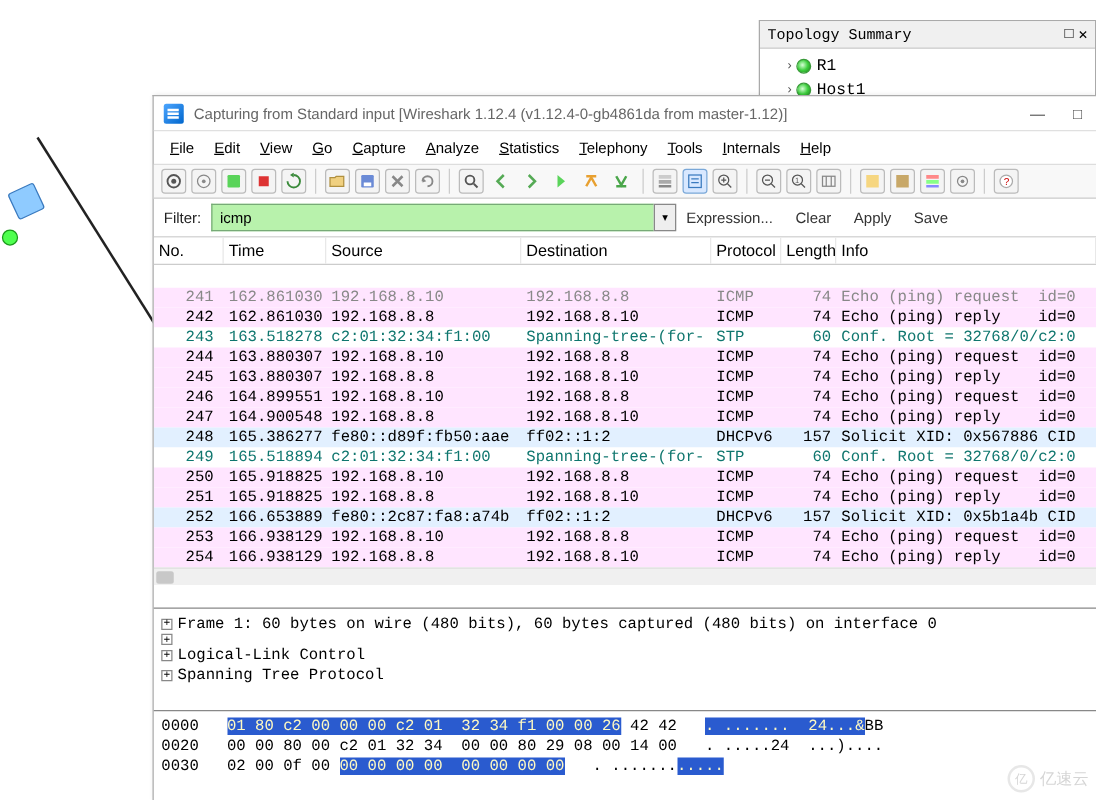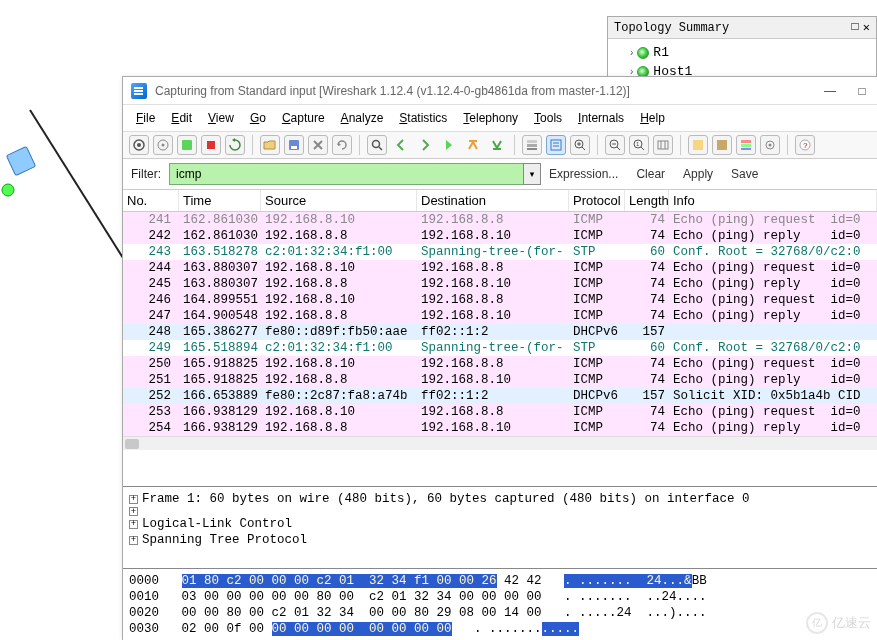--- a/index.html
+++ b/index.html
@@ -50,21 +50,21 @@
 .phead { display: flex; background: #fff; border-bottom: 1px solid #ccc; font-size: 13px; }
 .phead > div { padding: 3px 4px; border-right: 1px solid #e8e8e8; }
 .col-no { width: 56px; }
 .col-time { width: 82px; }
 .col-src { width: 156px; }
 .col-dst { width: 152px; }
 .col-proto { width: 56px; }
 .col-len { width: 44px; text-align:right; padding-right:6px;}
 .col-info { flex: 1; }
 
-.prows { font-family: "Courier New", monospace; font-size: 12.5px; line-height: 16px; overflow: hidden; }
+.prows { font-family: "Courier New", monospace; font-size: 12.5px; line-height: 16px; overflow: hidden; margin-top: 18px; }
 .prow { display: flex; white-space: pre; }
 .prow > div { padding: 0 4px; overflow:hidden; }
 .prow.pink { background: #ffe5ff; }
 .prow.blue { background: #e2f0ff; }
 .prow.gray { color: #0f766e; background:#fff; }
 .prow .col-no { text-align: right; padding-right: 8px;}
 .prow.cut { color:#888;}
 .scrollh { height: 14px; background: #f0f0f0; border-top:1px solid #ddd; position:relative;}
 .scrollh .thumb{ position:absolute; left:2px; top:2px; height:10px; width:14px; background:#c8c8c8; border-radius:2px;}
 
@@ -331,21 +331,21 @@
       <div class="col-info">Info</div>
     </div>
     <div class="prows" id="prows">
         <div class="prow pink cut"><div class="col-no">241</div><div class="col-time">162.861030</div><div class="col-src">192.168.8.10</div><div class="col-dst">192.168.8.8</div><div class="col-proto">ICMP</div><div class="col-len">74</div><div class="col-info">Echo (ping) request  id=0</div></div>
         <div class="prow pink"><div class="col-no">242</div><div class="col-time">162.861030</div><div class="col-src">192.168.8.8</div><div class="col-dst">192.168.8.10</div><div class="col-proto">ICMP</div><div class="col-len">74</div><div class="col-info">Echo (ping) reply    id=0</div></div>
         <div class="prow gray"><div class="col-no">243</div><div class="col-time">163.518278</div><div class="col-src">c2:01:32:34:f1:00</div><div class="col-dst">Spanning-tree-(for-</div><div class="col-proto">STP</div><div class="col-len">60</div><div class="col-info">Conf. Root = 32768/0/c2:0</div></div>
         <div class="prow pink"><div class="col-no">244</div><div class="col-time">163.880307</div><div class="col-src">192.168.8.10</div><div class="col-dst">192.168.8.8</div><div class="col-proto">ICMP</div><div class="col-len">74</div><div class="col-info">Echo (ping) request  id=0</div></div>
         <div class="prow pink"><div class="col-no">245</div><div class="col-time">163.880307</div><div class="col-src">192.168.8.8</div><div class="col-dst">192.168.8.10</div><div class="col-proto">ICMP</div><div class="col-len">74</div><div class="col-info">Echo (ping) reply    id=0</div></div>
         <div class="prow pink"><div class="col-no">246</div><div class="col-time">164.899551</div><div class="col-src">192.168.8.10</div><div class="col-dst">192.168.8.8</div><div class="col-proto">ICMP</div><div class="col-len">74</div><div class="col-info">Echo (ping) request  id=0</div></div>
         <div class="prow pink"><div class="col-no">247</div><div class="col-time">164.900548</div><div class="col-src">192.168.8.8</div><div class="col-dst">192.168.8.10</div><div class="col-proto">ICMP</div><div class="col-len">74</div><div class="col-info">Echo (ping) reply    id=0</div></div>
-        <div class="prow blue"><div class="col-no">248</div><div class="col-time">165.386277</div><div class="col-src">fe80::d89f:fb50:aae</div><div class="col-dst">ff02::1:2</div><div class="col-proto">DHCPv6</div><div class="col-len">157</div></div>
+        <div class="prow blue"><div class="col-no">248</div><div class="col-time">165.386277</div><div class="col-src">fe80::d89f:fb50:aae</div><div class="col-dst">ff02::1:2</div><div class="col-proto">DHCPv6</div><div class="col-len">157</div><div class="col-info">Solicit XID: 0x567886 CID</div></div>
         <div class="prow gray"><div class="col-no">249</div><div class="col-time">165.518894</div><div class="col-src">c2:01:32:34:f1:00</div><div class="col-dst">Spanning-tree-(for-</div><div class="col-proto">STP</div><div class="col-len">60</div><div class="col-info">Conf. Root = 32768/0/c2:0</div></div>
         <div class="prow pink"><div class="col-no">250</div><div class="col-time">165.918825</div><div class="col-src">192.168.8.10</div><div class="col-dst">192.168.8.8</div><div class="col-proto">ICMP</div><div class="col-len">74</div><div class="col-info">Echo (ping) request  id=0</div></div>
         <div class="prow pink"><div class="col-no">251</div><div class="col-time">165.918825</div><div class="col-src">192.168.8.8</div><div class="col-dst">192.168.8.10</div><div class="col-proto">ICMP</div><div class="col-len">74</div><div class="col-info">Echo (ping) reply    id=0</div></div>
         <div class="prow blue"><div class="col-no">252</div><div class="col-time">166.653889</div><div class="col-src">fe80::2c87:fa8:a74b</div><div class="col-dst">ff02::1:2</div><div class="col-proto">DHCPv6</div><div class="col-len">157</div><div class="col-info">Solicit XID: 0x5b1a4b CID</div></div>
         <div class="prow pink"><div class="col-no">253</div><div class="col-time">166.938129</div><div class="col-src">192.168.8.10</div><div class="col-dst">192.168.8.8</div><div class="col-proto">ICMP</div><div class="col-len">74</div><div class="col-info">Echo (ping) request  id=0</div></div>
         <div class="prow pink"><div class="col-no">254</div><div class="col-time">166.938129</div><div class="col-src">192.168.8.8</div><div class="col-dst">192.168.8.10</div><div class="col-proto">ICMP</div><div class="col-len">74</div><div class="col-info">Echo (ping) reply    id=0</div></div>
       </div>
     <div class="scrollh">
         <div class="thumb"></div>
       </div>
@@ -364,21 +364,20 @@
         <span>Logical-Link Control</span>
       </div>
       <div class="drow">
         <span class="dexp">+</span>
         <span>Spanning Tree Protocol</span>
       </div>
     </div>
 
   <div class="hexpane" id="hexpane">
       <div class="hexrow">0000   <span class="hexsel">01 80 c2 00 00 00 c2 01  32 34 f1 00 00 26</span> 42 42   <span class="hexsel">. .......  24...&amp;</span>BB</div>
-      <div class="hexrow">0010   03 00 00 00 00 00 80 00  c2 01 32 34 00 00 00 00   . .......  ..24....</div>
       <div class="hexrow">0020   00 00 80 00 c2 01 32 34  00 00 80 29 08 00 14 00   . .....24  ...)....</div>
       <div class="hexrow">0030   02 00 0f 00 <span class="hexsel">00 00 00 00  00 00 00 00</span>   . .......<span class="hexsel">.....</span></div>
     </div>
 
 </div>
 
 <div class="watermark">
   <div class="wmlogo">亿</div>
   <span>亿速云</span>
 </div>

